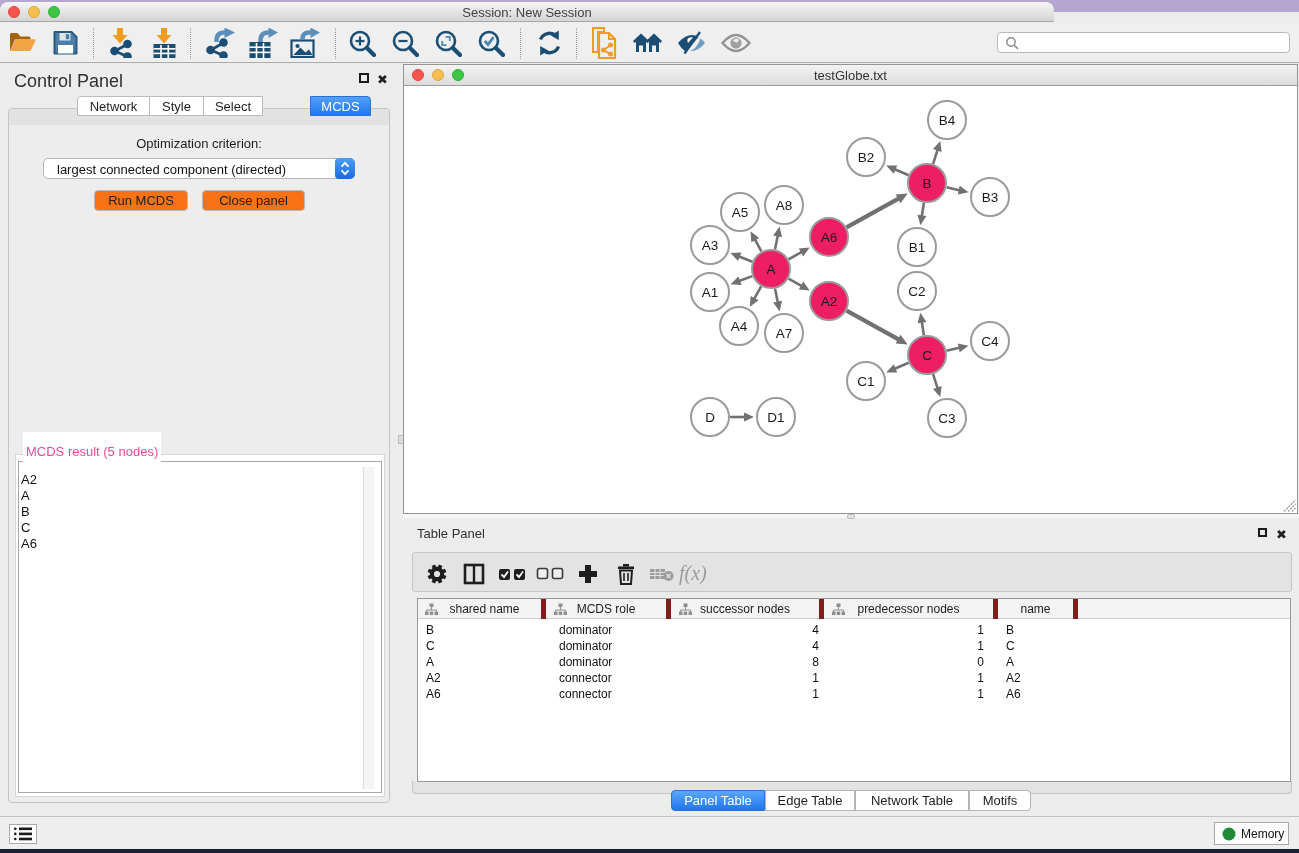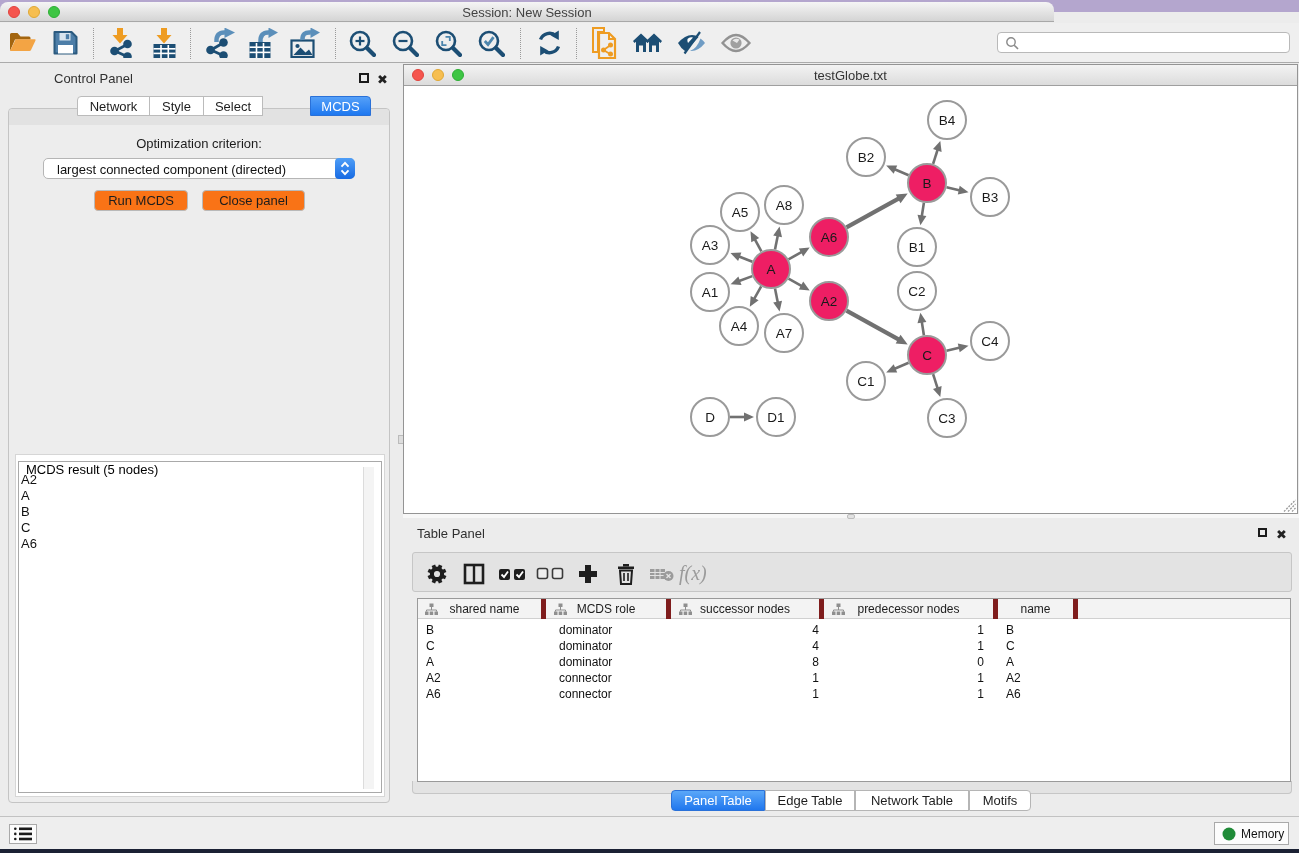--- a/index.html
+++ b/index.html
@@ -21,35 +21,35 @@
 
 
 #toolbar { left:0; top:23px; width:1299px; height:40px; background:#efefef; border-bottom:1px solid #ababab; }
 .sep { position:absolute; top:5px; height:31px; width:0; border-left:1px dotted #9a9a9a; }
 .ticon { position:absolute; top:0; margin-top:1px; }
 
 
 #search { left:997px; top:9px; width:293px; height:21px; background:#fff; border:1px solid #b9b9b9; border-radius:4px; }
 
 
-#cp-title { left:14px; top:71px; font-size:13px; color:#303030;margin-left:40px; }
+#cp-title { left:14px; top:71px; font-size:18px; color:#303030; }
 .winbtn { position:absolute; font-size:12px; color:#222; }
 #cp-tabs { left:77px; top:96px; height:20px; }
 .tab { position:absolute; top:0; height:20px; background:#fff; border:1px solid #bbb; font-size:13px; color:#1d1d1d; text-align:center; line-height:19px; }
 .tab.sel { background:linear-gradient(#55a0f8,#1e78f0); color:#fff; border-color:#2a71d8; }
 #cp-panel { left:8px; top:108px; width:382px; height:695px; border:1px solid #c4c4c4; border-radius:4px; background:#ededed; }
 #cp-panel .strip { position:absolute; left:0; top:0; width:100%; height:16px; background:#e2e2e2; border-radius:4px 4px 0 0; }
 #opt-label { left:8px; top:136px; width:382px; text-align:center; font-size:13px; color:#1c1c1c; }
 #dropdown { left:43px; top:158px; width:312px; height:21px; background:#fff; border:1px solid #b5b5b5; border-radius:5px; }
 #dropdown .txt { position:absolute; left:13px; top:3px; font-size:13px; color:#111; }
 #dropdown .spin { position:absolute; right:-1px; top:-1px; width:20px; height:21px; border-radius:4px 5px 5px 4px; background:linear-gradient(#4e9ef7,#176ae3); }
 .btn { position:absolute; height:21px; background:#f97316; border:1px solid #b9b9b9; border-radius:4px; font-size:13px; color:#1d1d1d; text-align:center; line-height:19px; }
 #grp-white { left:15px; top:454px; width:370px; height:343px; background:#fff; border:1px solid #d6d6d6; }
 #grp-border { left:18px; top:461px; width:364px; height:332px; border:1px solid #a9a9a9; border-top:1px solid #a9a9a9; }
-#grp-label { left:23px; top:462px; font-size:13px; color:#000000; background:#fff; padding:0 3px; }
+#grp-label { left:23px; top:432px; font-size:13px; color:#ec4899; background:#fff; padding:12px 3px; }
 #grp-list { left:21px; top:472px; font-size:13px; color:#111; line-height:16px; }
 #grp-scroll { left:363px; top:467px; width:11px; height:322px; background:#f4f4f4; border-left:1px solid #dcdcdc; }
 
 
 #vsplit-grip { left:398px; top:435px; width:6px; height:9px; background:#ddd; border:1px solid #bbb; }
 
 
 #netwin { left:403px; top:64px; width:895px; height:450px; border:1px solid #949494; background:#fff; }
 #net-titlebar { position:absolute; left:0; top:0; width:100%; height:21px; background:linear-gradient(#f3f3f3,#dcdcdc); border-bottom:1px solid #9f9f9f; }
 #net-titlebar .title { position:absolute; left:0; right:0; top:3px; text-align:center; font-size:13px; color:#333; }

